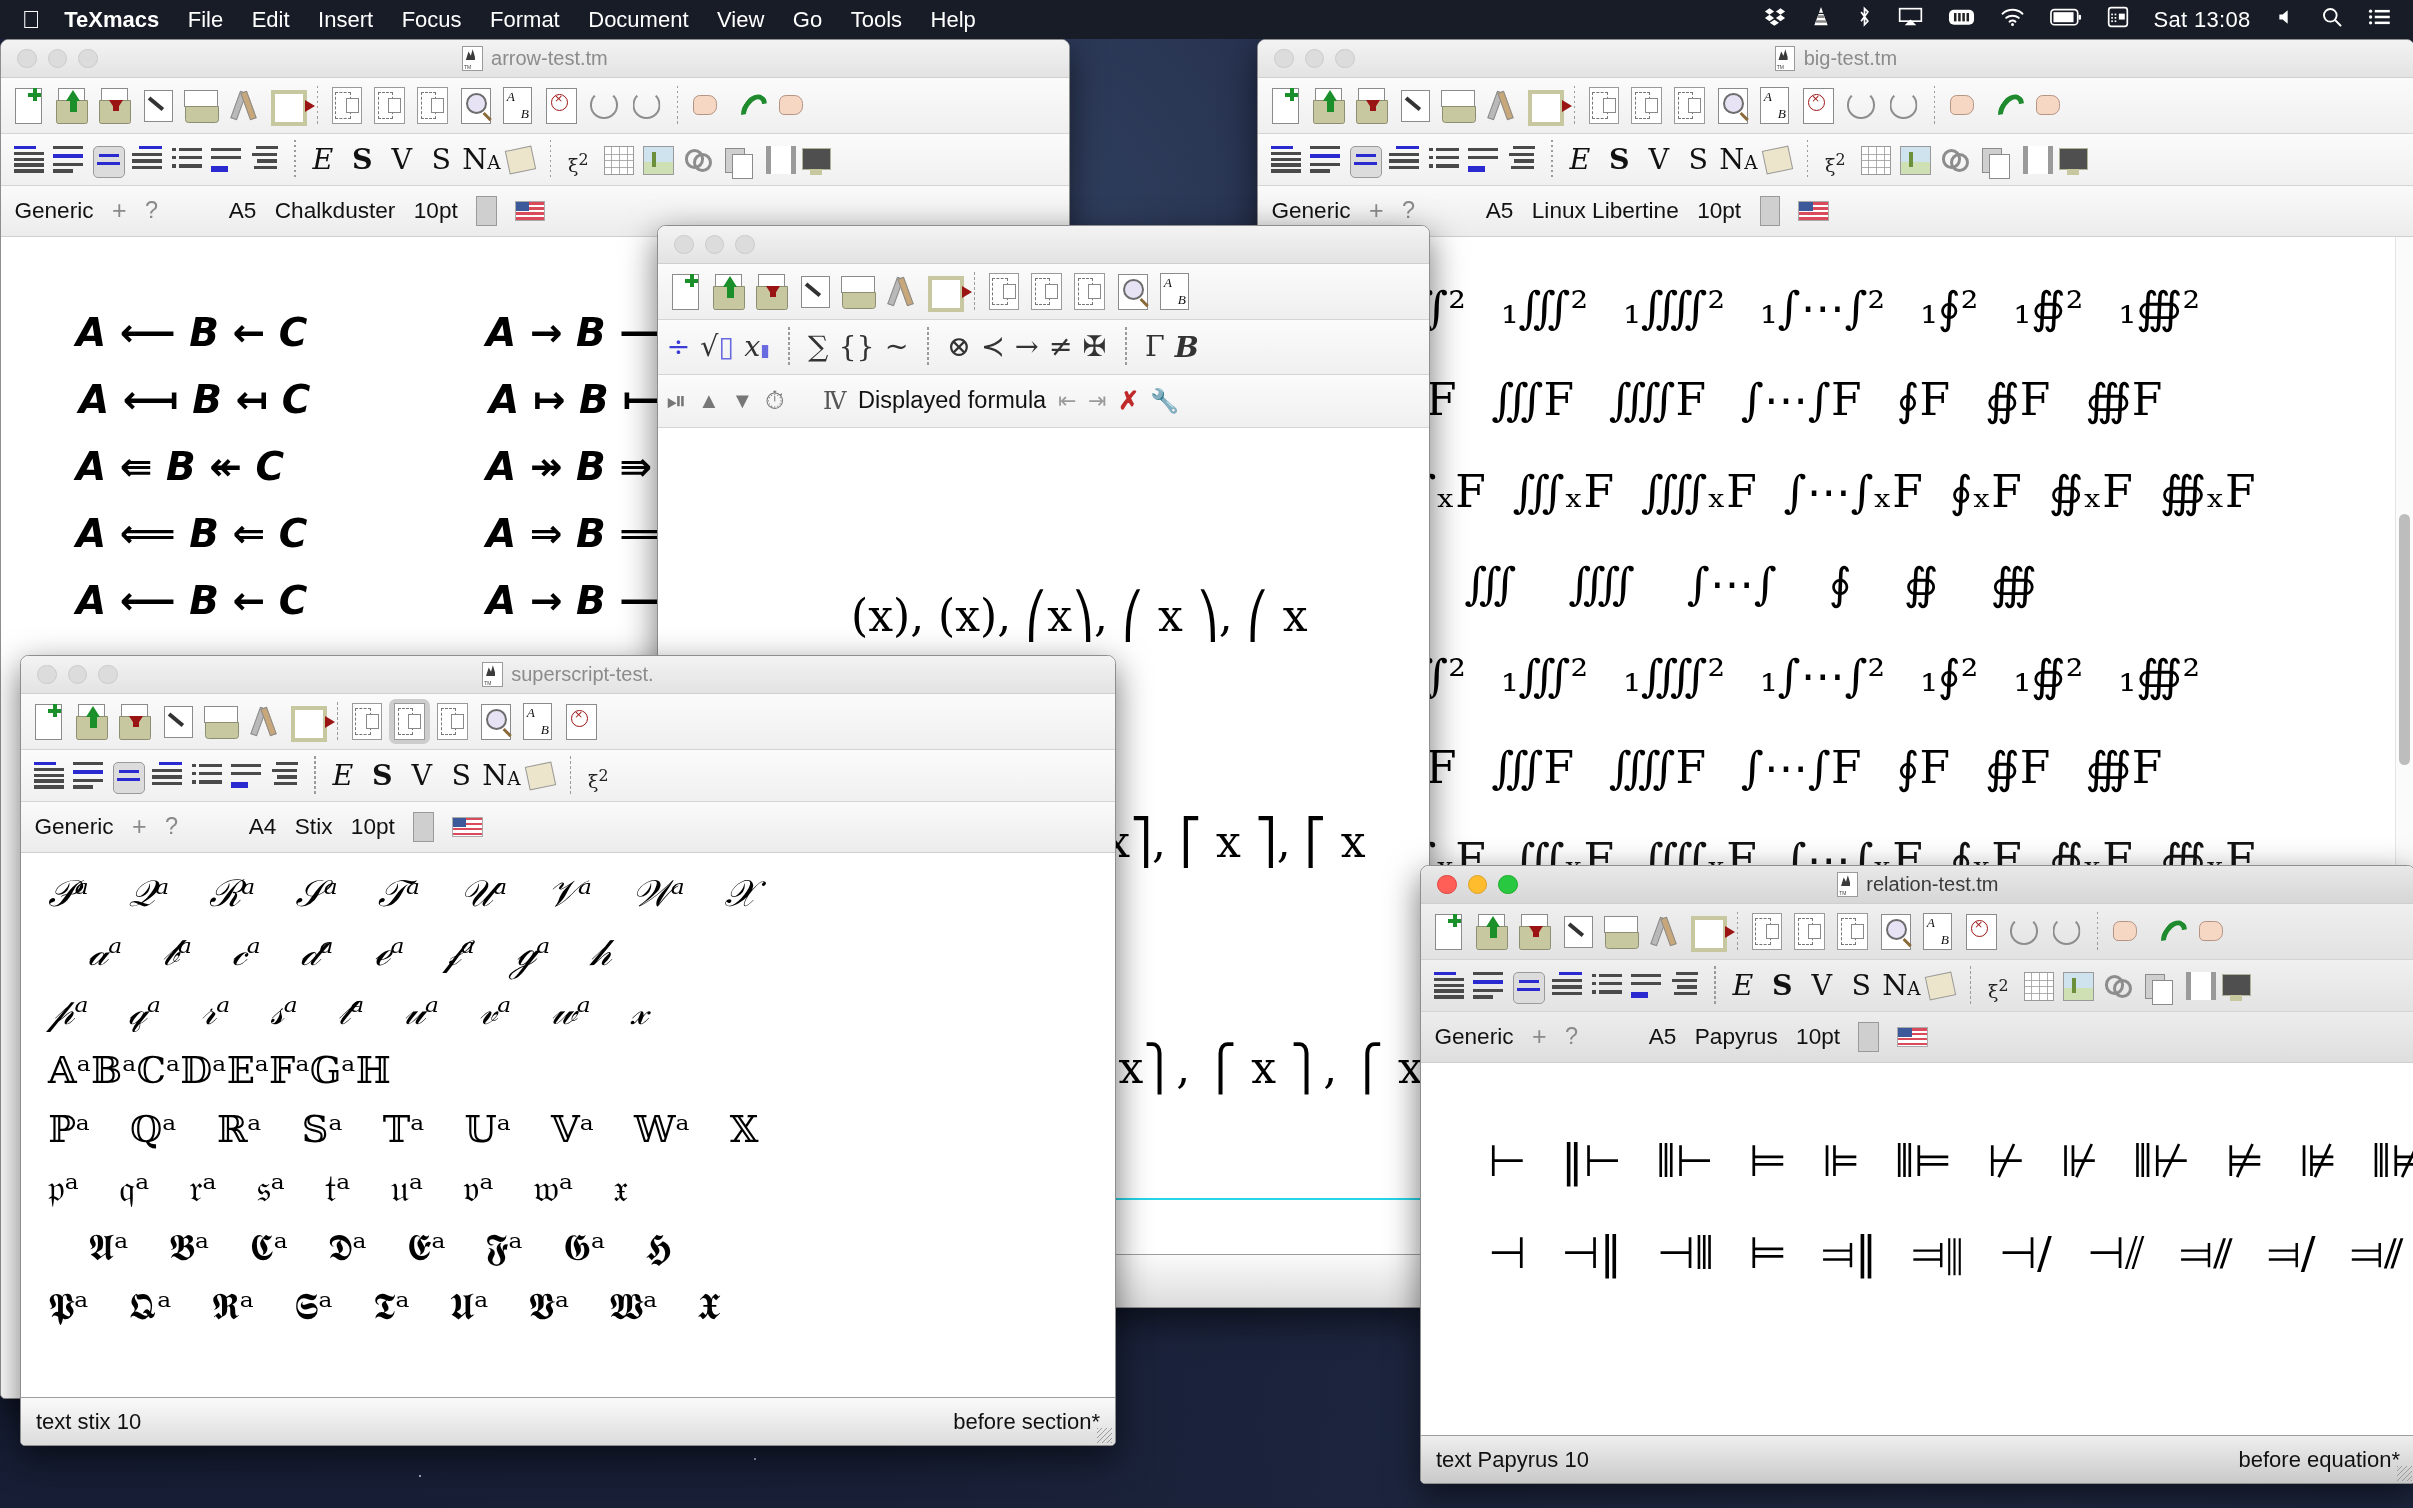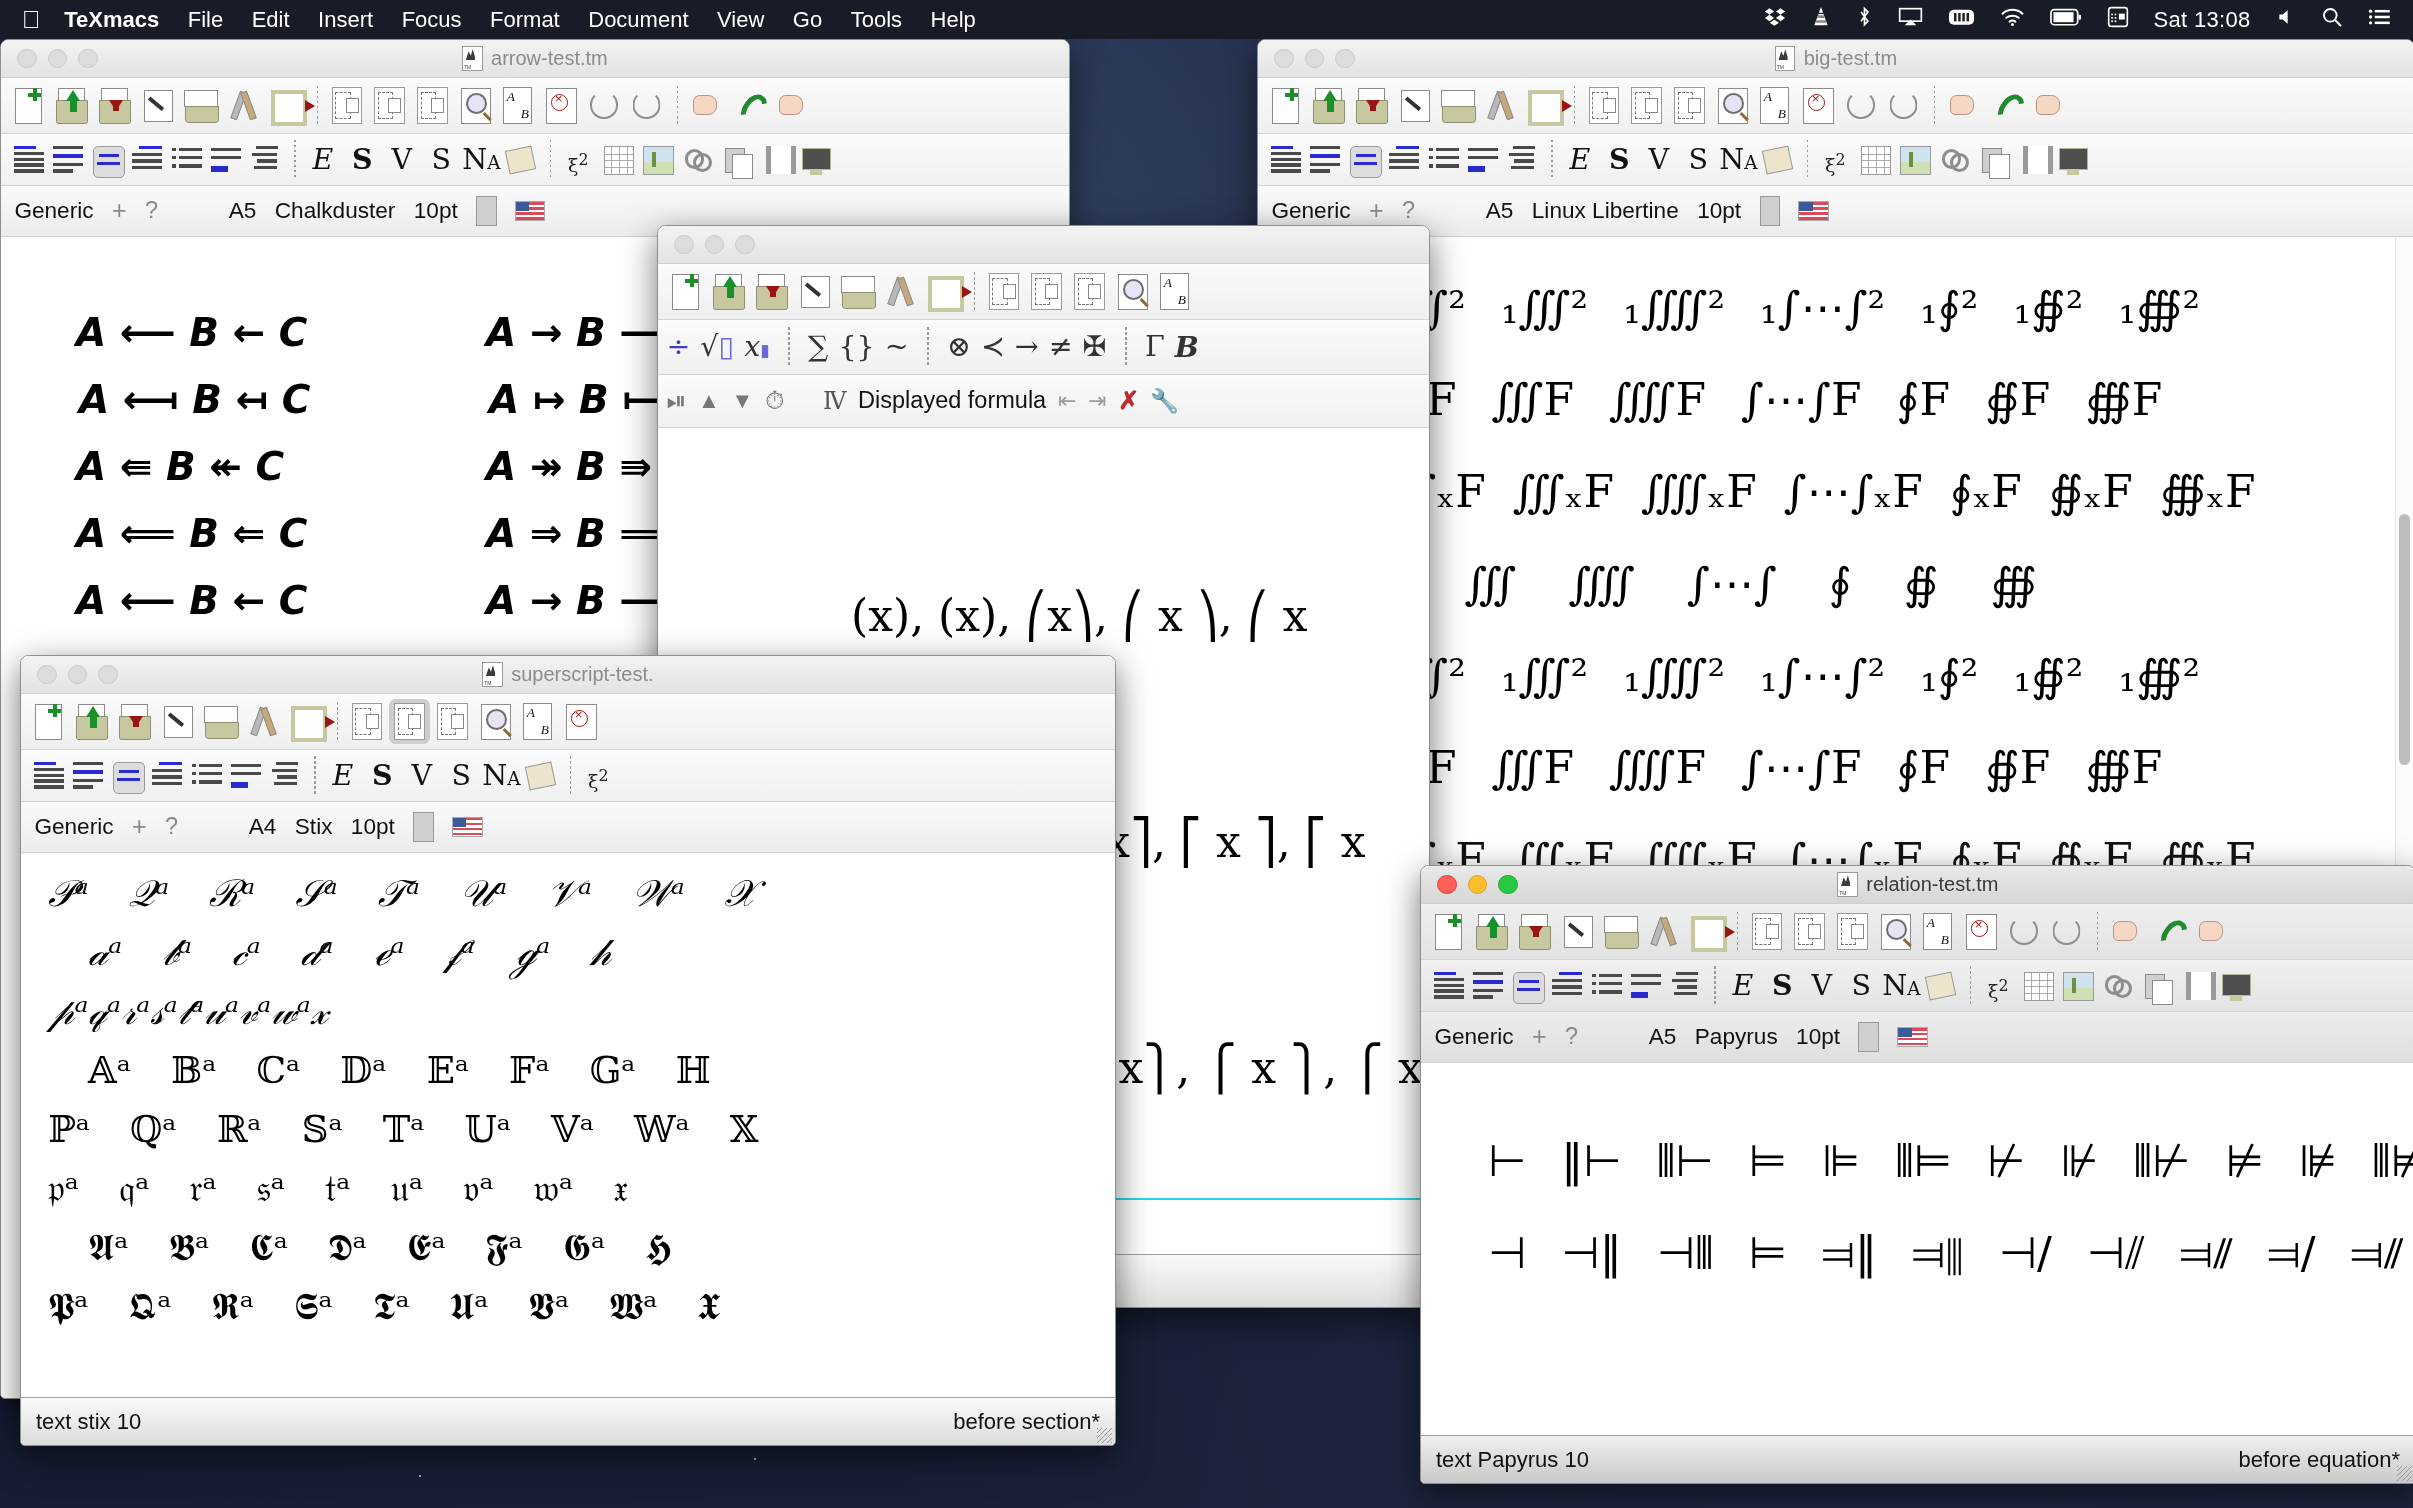--- a/index.html
+++ b/index.html
@@ -1049,32 +1049,32 @@
           <span></span>
           <span>𝒶ᵃ</span>
           <span>𝒷ᵃ</span>
           <span>𝒸ᵃ</span>
           <span>𝒹ᵃ</span>
           <span>ℯᵃ</span>
           <span>𝒻ᵃ</span>
           <span>ℊᵃ</span>
           <span>𝒽</span>
         </div>
-      <div style="font-size:37px;line-height:59px;display:flex;padding-left:27px;white-space:nowrap">
+      <div style="font-size:37px;line-height:59px;display:flex;gap:40px;padding-left:27px;white-space:nowrap">
           <span>𝓅ᵃ</span>
           <span>𝓆ᵃ</span>
           <span>𝓇ᵃ</span>
           <span>𝓈ᵃ</span>
           <span>𝓉ᵃ</span>
           <span>𝓊ᵃ</span>
           <span>𝓋ᵃ</span>
           <span>𝓌ᵃ</span>
           <span>𝓍</span>
         </div>
-      <div style="font-size:37px;line-height:59px;display:flex;gap:40px;padding-left:27px;white-space:nowrap;font-style:normal">
+      <div style="font-size:37px;line-height:59px;display:flex;padding-left:27px;white-space:nowrap;font-style:normal">
           <span></span>
           <span>𝔸ᵃ</span>
           <span>𝔹ᵃ</span>
           <span>ℂᵃ</span>
           <span>𝔻ᵃ</span>
           <span>𝔼ᵃ</span>
           <span>𝔽ᵃ</span>
           <span>𝔾ᵃ</span>
           <span>ℍ</span>
         </div>

